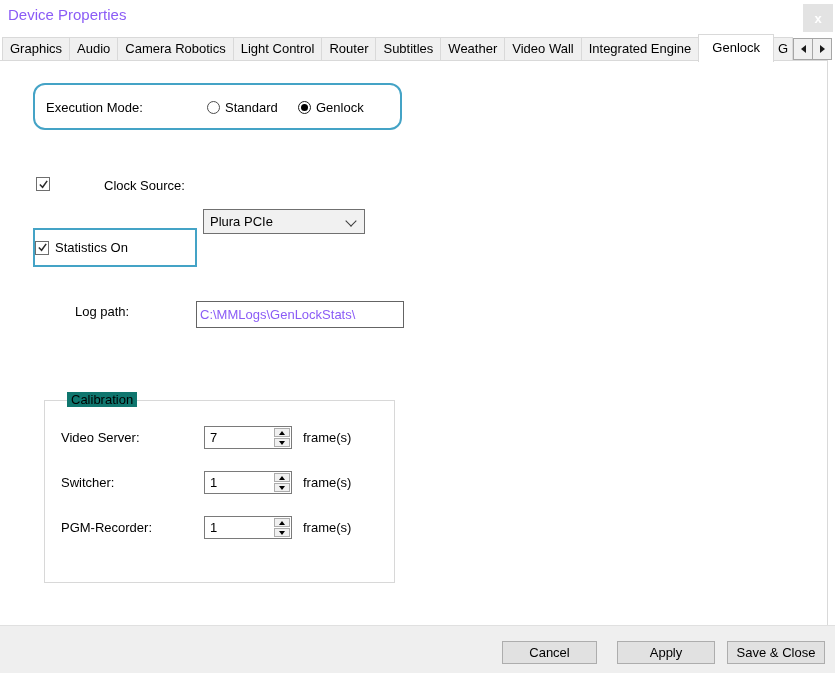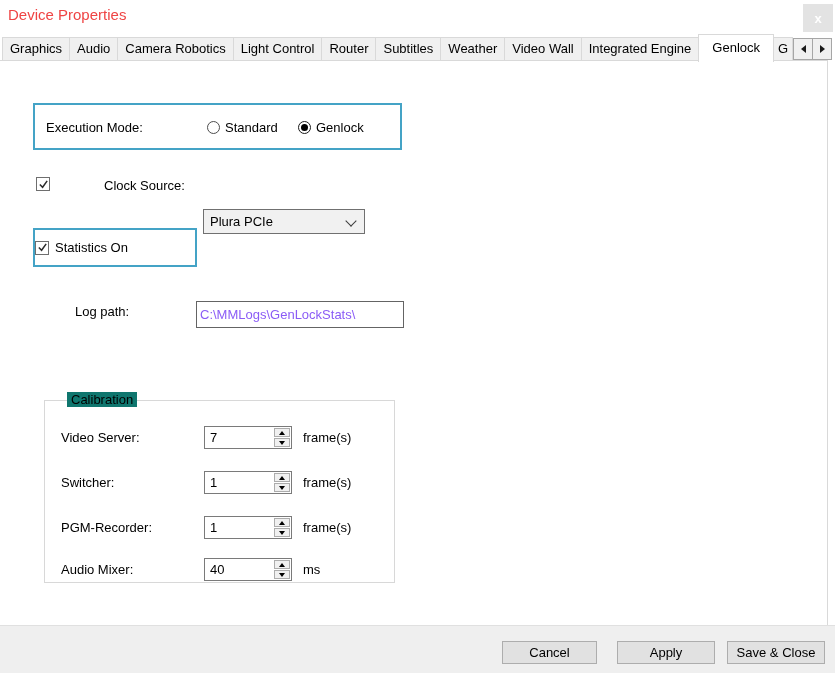--- a/index.html
+++ b/index.html
@@ -1,21 +1,21 @@
 <!DOCTYPE html>
 <html><head>
 <meta charset="utf-8">
 <style>
   * { margin:0; padding:0; box-sizing:border-box; }
   html,body { background:#ffffff; }
   body { font-family:"Liberation Sans", sans-serif; font-size:13px; color:#000; }
   .win { position:relative; width:835px; height:673px; background:#fff; overflow:hidden; }
 
   
-  .title { position:absolute; left:8px; top:6px; font-size:15px; color:#ef4444; }
+  .title { position:absolute; left:8px; top:6px; font-size:15px; color:#8b5cf6; }
   .close-btn { position:absolute; left:803px; top:4px; width:30px; height:28px;
     background:#e3e3e3; border:none; display:flex; align-items:center; justify-content:center;
     color:#ffffff; font-size:13px; font-weight:bold; cursor:default; }
 
   
   .tabstrip { position:absolute; left:2px; top:37px; height:24px; display:flex;
     align-items:flex-end; z-index:2; }
   .tab { height:24px; line-height:22px; padding:0 7px; background:#f0f0f0;
     border:1px solid #d9d9d9; margin-right:-1px; white-space:nowrap; font-size:13px; }
   .tab.selected { background:#fff; height:28px; line-height:26px; padding:0 13px;
@@ -27,21 +27,21 @@
   .tri-left { width:0; height:0; border-top:4px solid transparent; border-bottom:4px solid transparent;
     border-right:5px solid #1a1a1a; }
   .tri-right { width:0; height:0; border-top:4px solid transparent; border-bottom:4px solid transparent;
     border-left:5px solid #1a1a1a; }
 
   
   .panel { position:absolute; left:0; top:60px; width:828px; height:565px; background:#fff;
     border-top:1px solid #d9d9d9; border-right:1px solid #d9d9d9; z-index:1; }
 
   .hl-box { position:absolute; border:2px solid #44a3c6; background:#fff; }
-  .exec-box { left:33px; top:42px; width:369px; height:47px; }
+  .exec-box { left:33px; top:22px; width:369px; height:47px;border-radius:12px; }
   .exec-label { position:absolute; left:11px; top:15px; }
   .radio-opt { position:absolute; display:flex; align-items:center; gap:5px; top:15px; }
   .radio { width:13px; height:13px; border:1px solid #4d4d4d; border-radius:50%;
     background:#fff; position:relative; flex:0 0 auto; }
   .radio.checked { border-color:#1a1a1a; }
   .radio.checked::after { content:""; position:absolute; left:2px; top:2px; width:7px; height:7px;
     border-radius:50%; background:#000; }
 
   .checkbox { width:14px; height:14px; border:1px solid #6e6e6e; background:#fff;
     display:inline-flex; align-items:center; justify-content:center; flex:0 0 auto; }
@@ -204,35 +204,20 @@
                 <span class="tri-up"></span>
               </button>
             <button class="spin-btn">
                 <span class="tri-down"></span>
               </button>
           </span>
         </div>
         <span class="cal-unit">frame(s)</span>
       </div>
 
-      <div class="cal-row" style="top:157px;">
-        <span class="cal-label">Audio Mixer:</span>
-        <div class="spinner">
-          <span class="spin-val">40</span>
-          <span class="spin-btns">
-            <button class="spin-btn">
-                <span class="tri-up"></span>
-              </button>
-            <button class="spin-btn">
-                <span class="tri-down"></span>
-              </button>
-          </span>
-        </div>
-        <span class="cal-unit">ms</span>
-      </div>
     </div>
 
   </div>
 
   <div class="footer">
     <button class="fbtn cancel">Cancel</button>
     <button class="fbtn apply">Apply</button>
     <button class="fbtn save">Save &amp; Close</button>
   </div>
 

